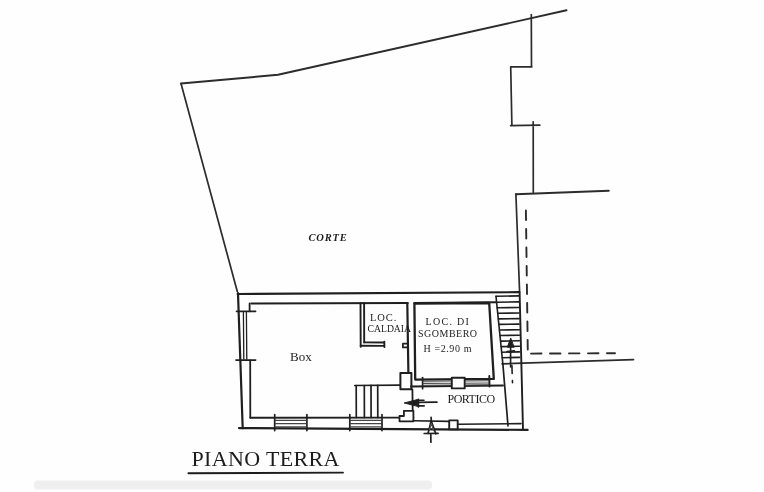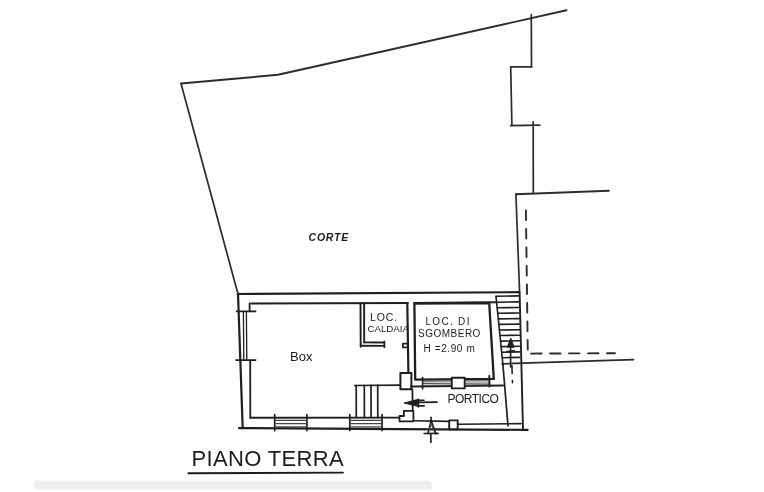--- a/index.html
+++ b/index.html
@@ -1,17 +1,17 @@
 <!DOCTYPE html>
 <html><head>
 <meta charset="utf-8">
 <style>
   html,body{margin:0;padding:0;background:#ffffff;}
   .page{position:relative;width:764px;height:492px;background:#fefefe;overflow:hidden;
-        font-family:Liberation Sans, sans-serif;}
+        font-family:Liberation Serif, serif;}
   svg{position:absolute;left:0;top:0;filter:blur(0.22px);}
   text{fill:#1d1d1d;}
 </style>
 </head>
 <body>
 <div class="page">
 <svg width="764" height="492" viewBox="0 0 764 492" fill="none" stroke-linecap="round" stroke-linejoin="round">
 
   <rect x="34" y="480.5" width="398" height="9" rx="4" fill="#efefef" stroke="none"></rect>
 

